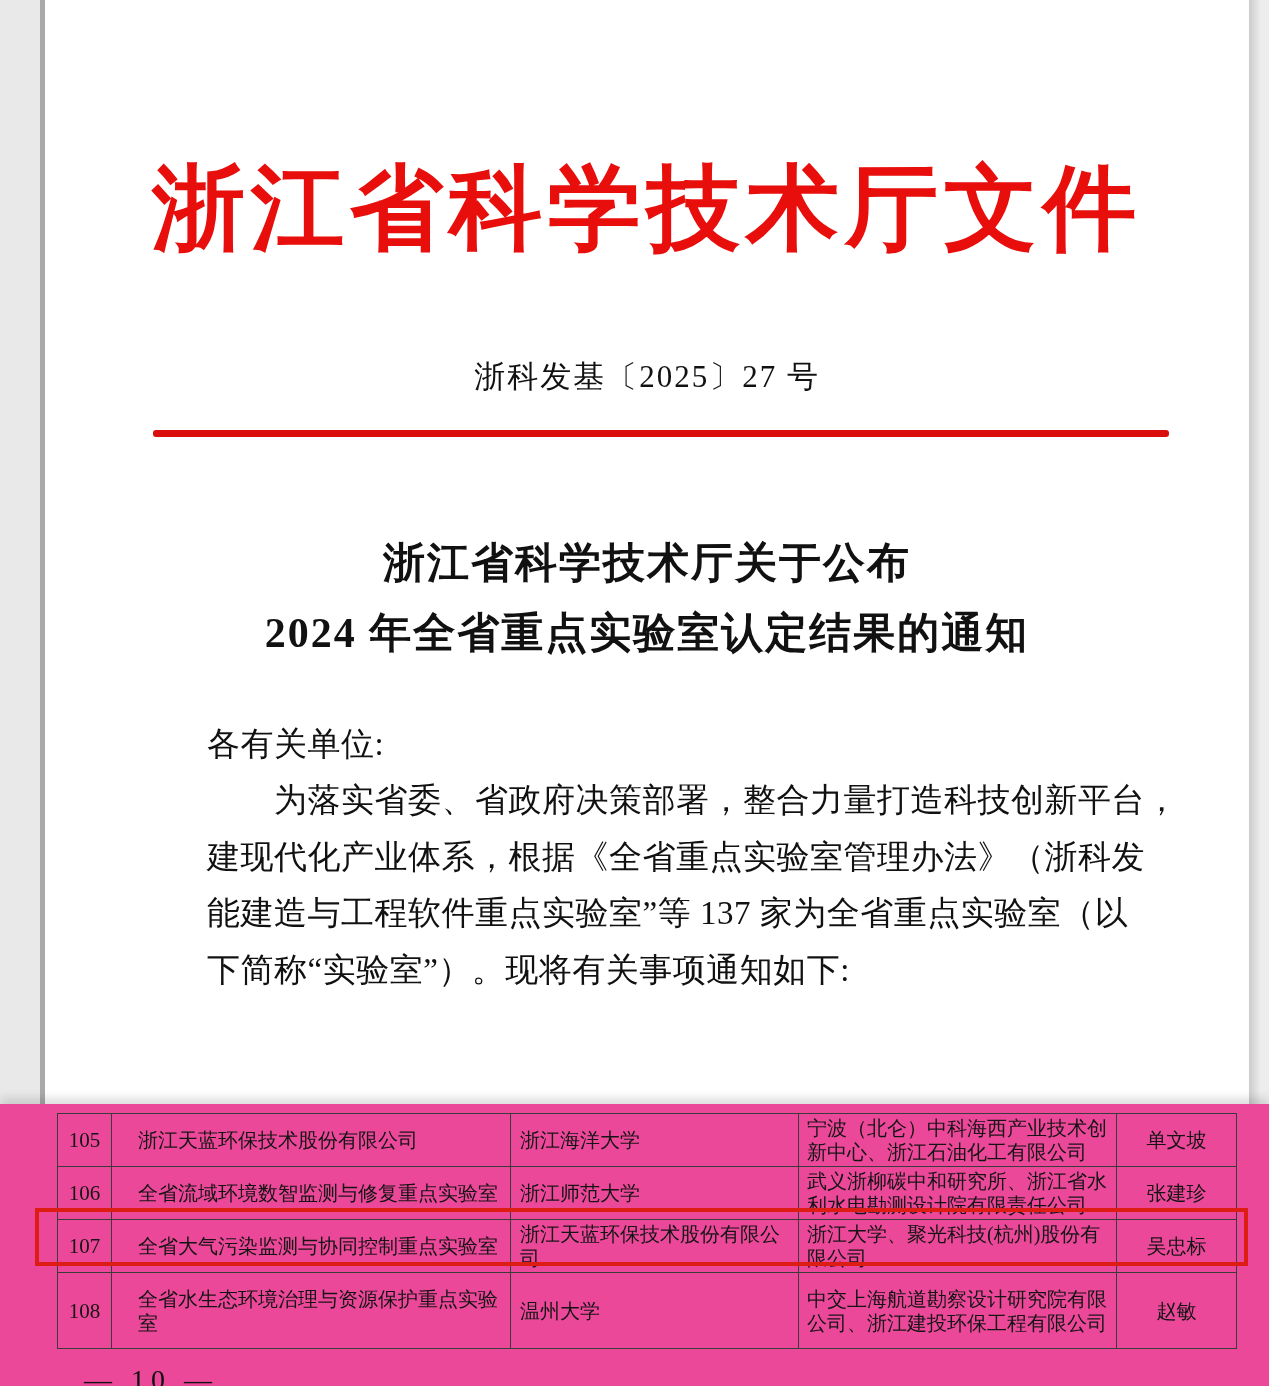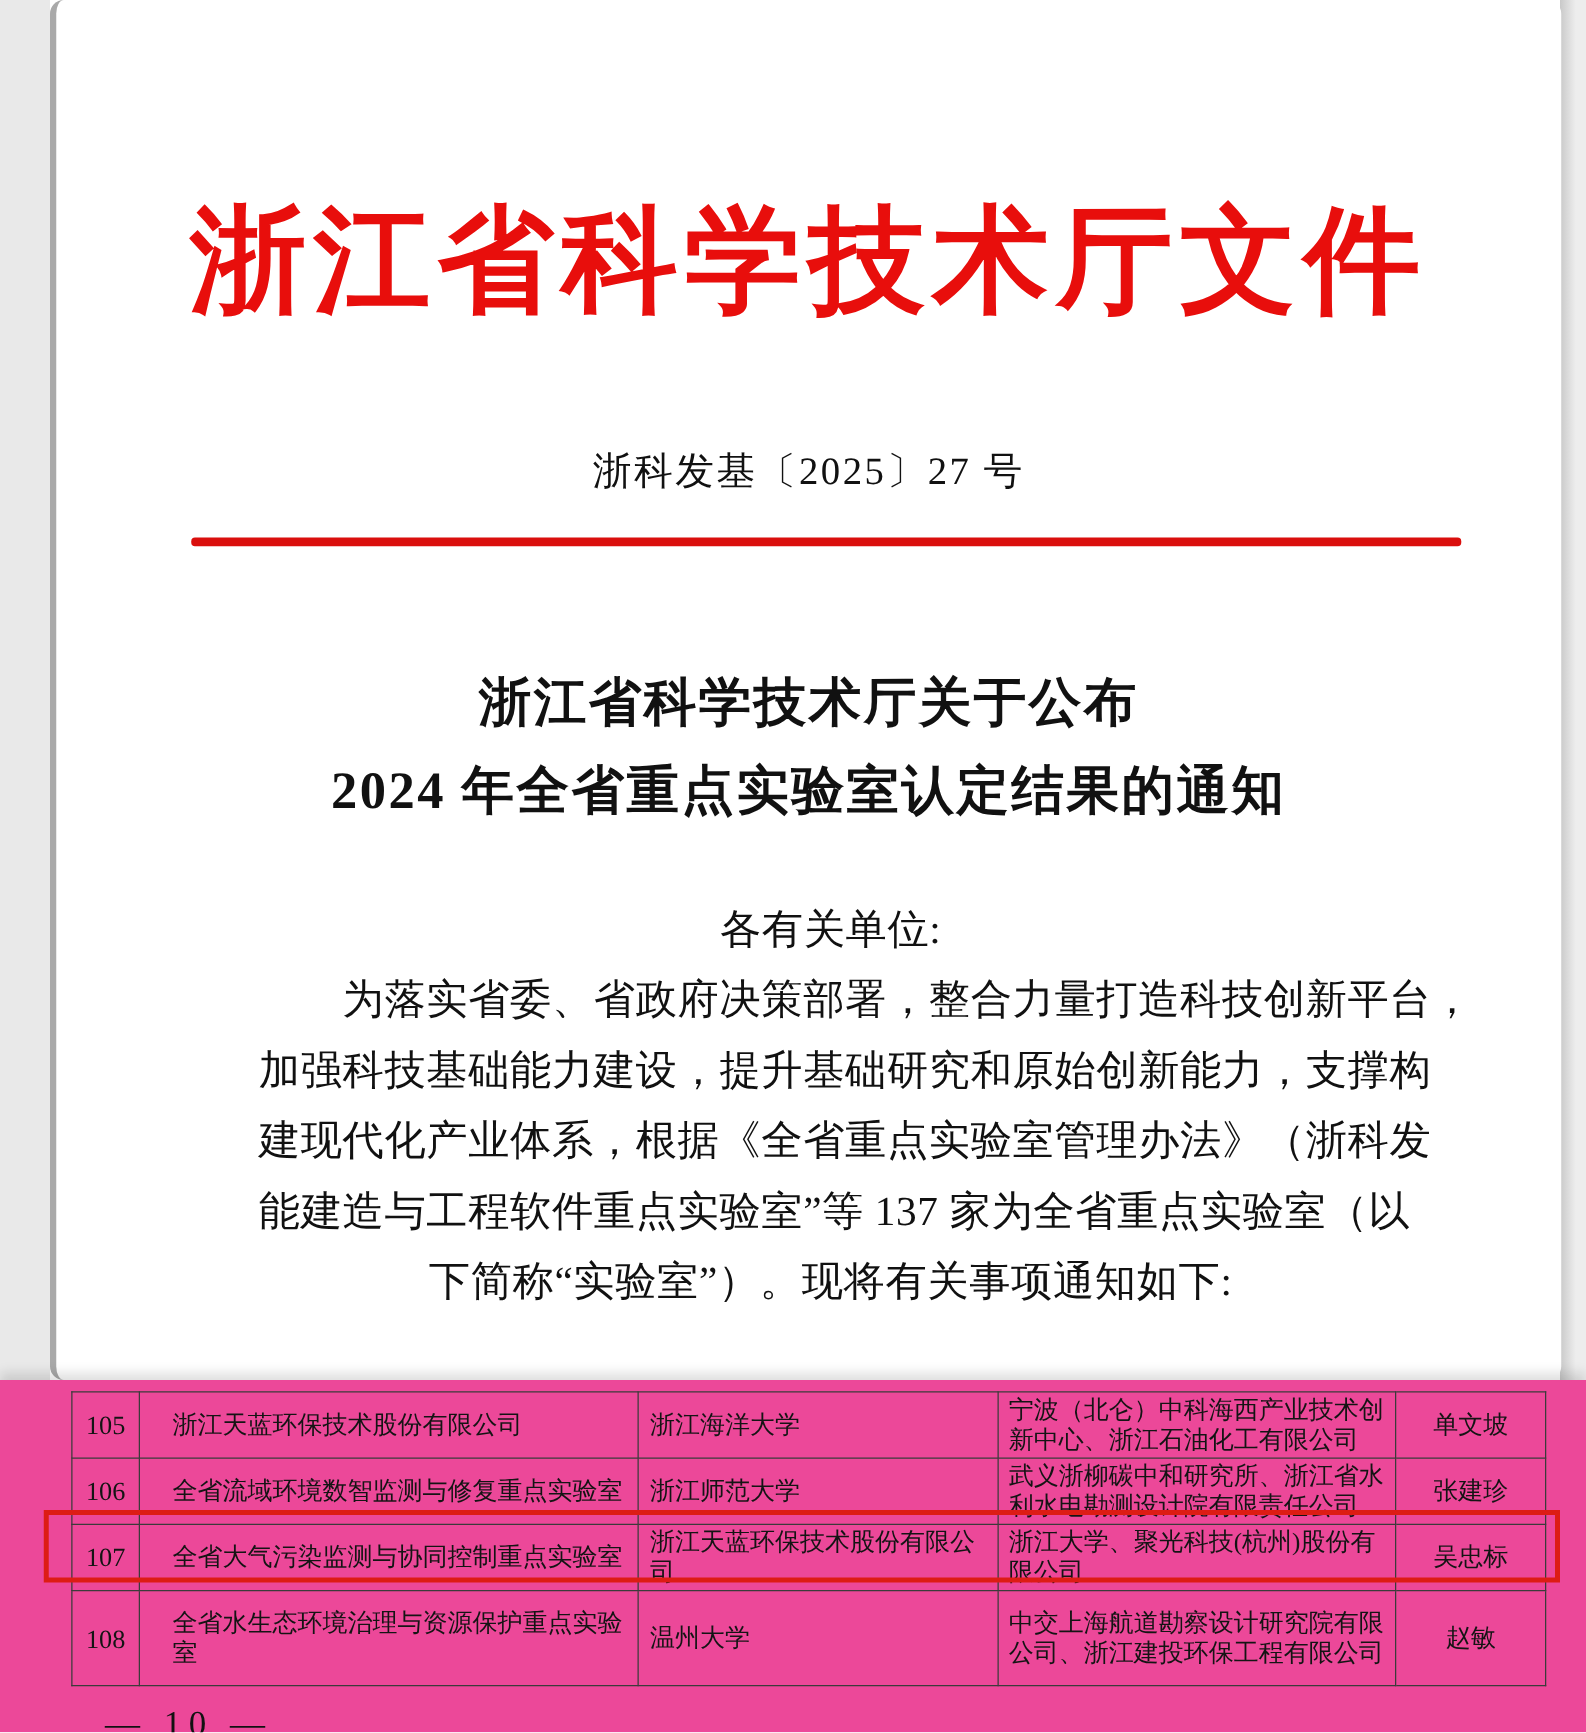--- a/index.html
+++ b/index.html
@@ -20,21 +20,20 @@
   }
   .margin-right {
     position: absolute; right: 0; top: 0; width: 21px; height: 1104px;
     background: linear-gradient(to right, #c9c9c9, #ededed 60%);
   }
   
   .doc-page {
     position: absolute; left: 40px; top: 0; width: 1209px; height: 1104px;
     background: #ffffff;
     border-left: 5px solid #a9a9a9;
-    border-radius: 11px;
   }
   .red-title {
     position: absolute; left: 0; top: 146px; width: 100%;
     text-align: center;
     font-size: 93px; font-weight: bold;
     letter-spacing: 6px;
     color: #e80e0c;
     white-space: nowrap;
   }
   .doc-number {
@@ -55,21 +54,20 @@
     font-size: 42px;
     line-height: 70px;
     letter-spacing: 2px;
   }
   .body-text {
     position: absolute; left: 162px; top: 716px; width: 915px;
     font-size: 33px;
     line-height: 56.4px;
     letter-spacing: 0.5px;
     white-space: nowrap;
-    text-align: center;
   }
   .body-text .indent { padding-left: 67px; }
   
   .table-section {
     position: absolute; left: 0; top: 1104px; width: 1269px; height: 282px;
     background: #ec4899;
     box-shadow: 0 -6px 9px rgba(0,0,0,0.13);
   }
   table.lab-table {
     position: absolute; left: 57px; top: 9px;
@@ -120,21 +118,20 @@
     <div class="red-rule"></div>
 
     <div class="notice-title">
       <div>浙江省科学技术厅关于公布</div>
       <div>2024 年全省重点实验室认定结果的通知</div>
     </div>
 
     <div class="body-text">
       <div>各有关单位:</div>
       <div class="indent">为落实省委、省政府决策部署，整合力量打造科技创新平台，</div>
-      <div>加强科技基础能力建设，提升基础研究和原始创新能力，支撑构</div>
       <div>建现代化产业体系，根据《全省重点实验室管理办法》（浙科发</div>
       <div>能建造与工程软件重点实验室”等 137 家为全省重点实验室（以</div>
       <div>下简称“实验室”）。现将有关事项通知如下:</div>
     </div>
   </div>
 
   <div class="table-section">
 
     <table class="lab-table">
       <tbody>

